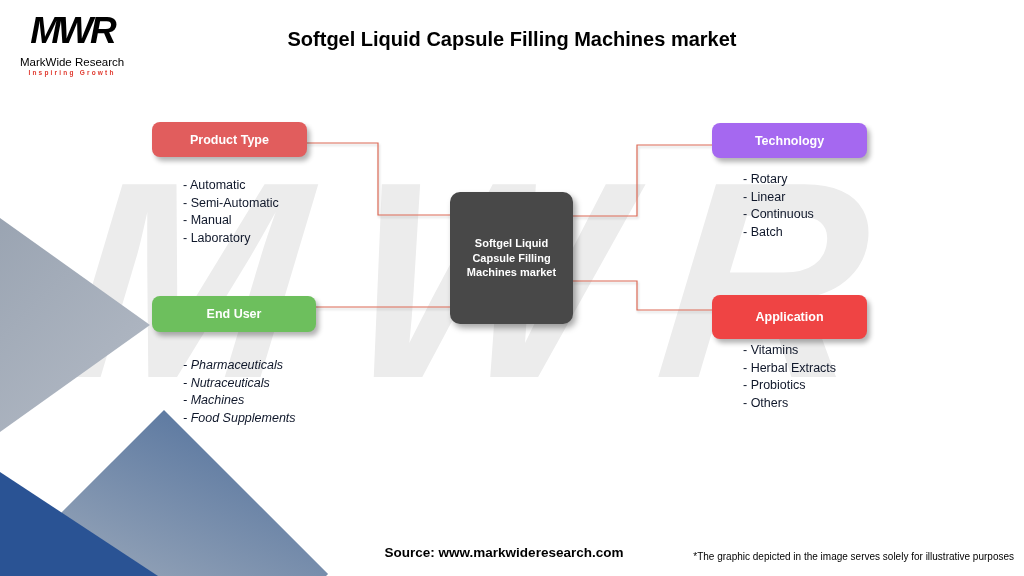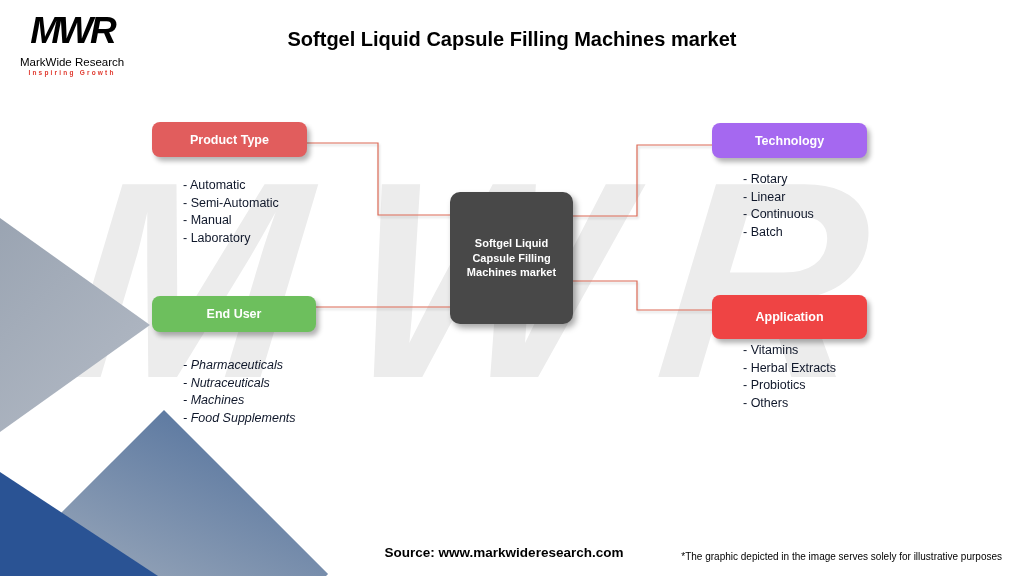--- a/index.html
+++ b/index.html
@@ -170,21 +170,21 @@
     top: 545px;
     text-align: center;
     font-size: 13.5px;
     font-weight: bold;
     color: #000;
     z-index: 2;
   }
   .source .source-url { cursor: pointer; }
   .disclaimer {
     position: absolute;
-    right: 22px;
+    right: 10px;
     top: 551px;
     font-size: 10px;
     color: #000;
     z-index: 2;
   }
 </style>
 </head>
 <body>
 
 <div class="canvas">

